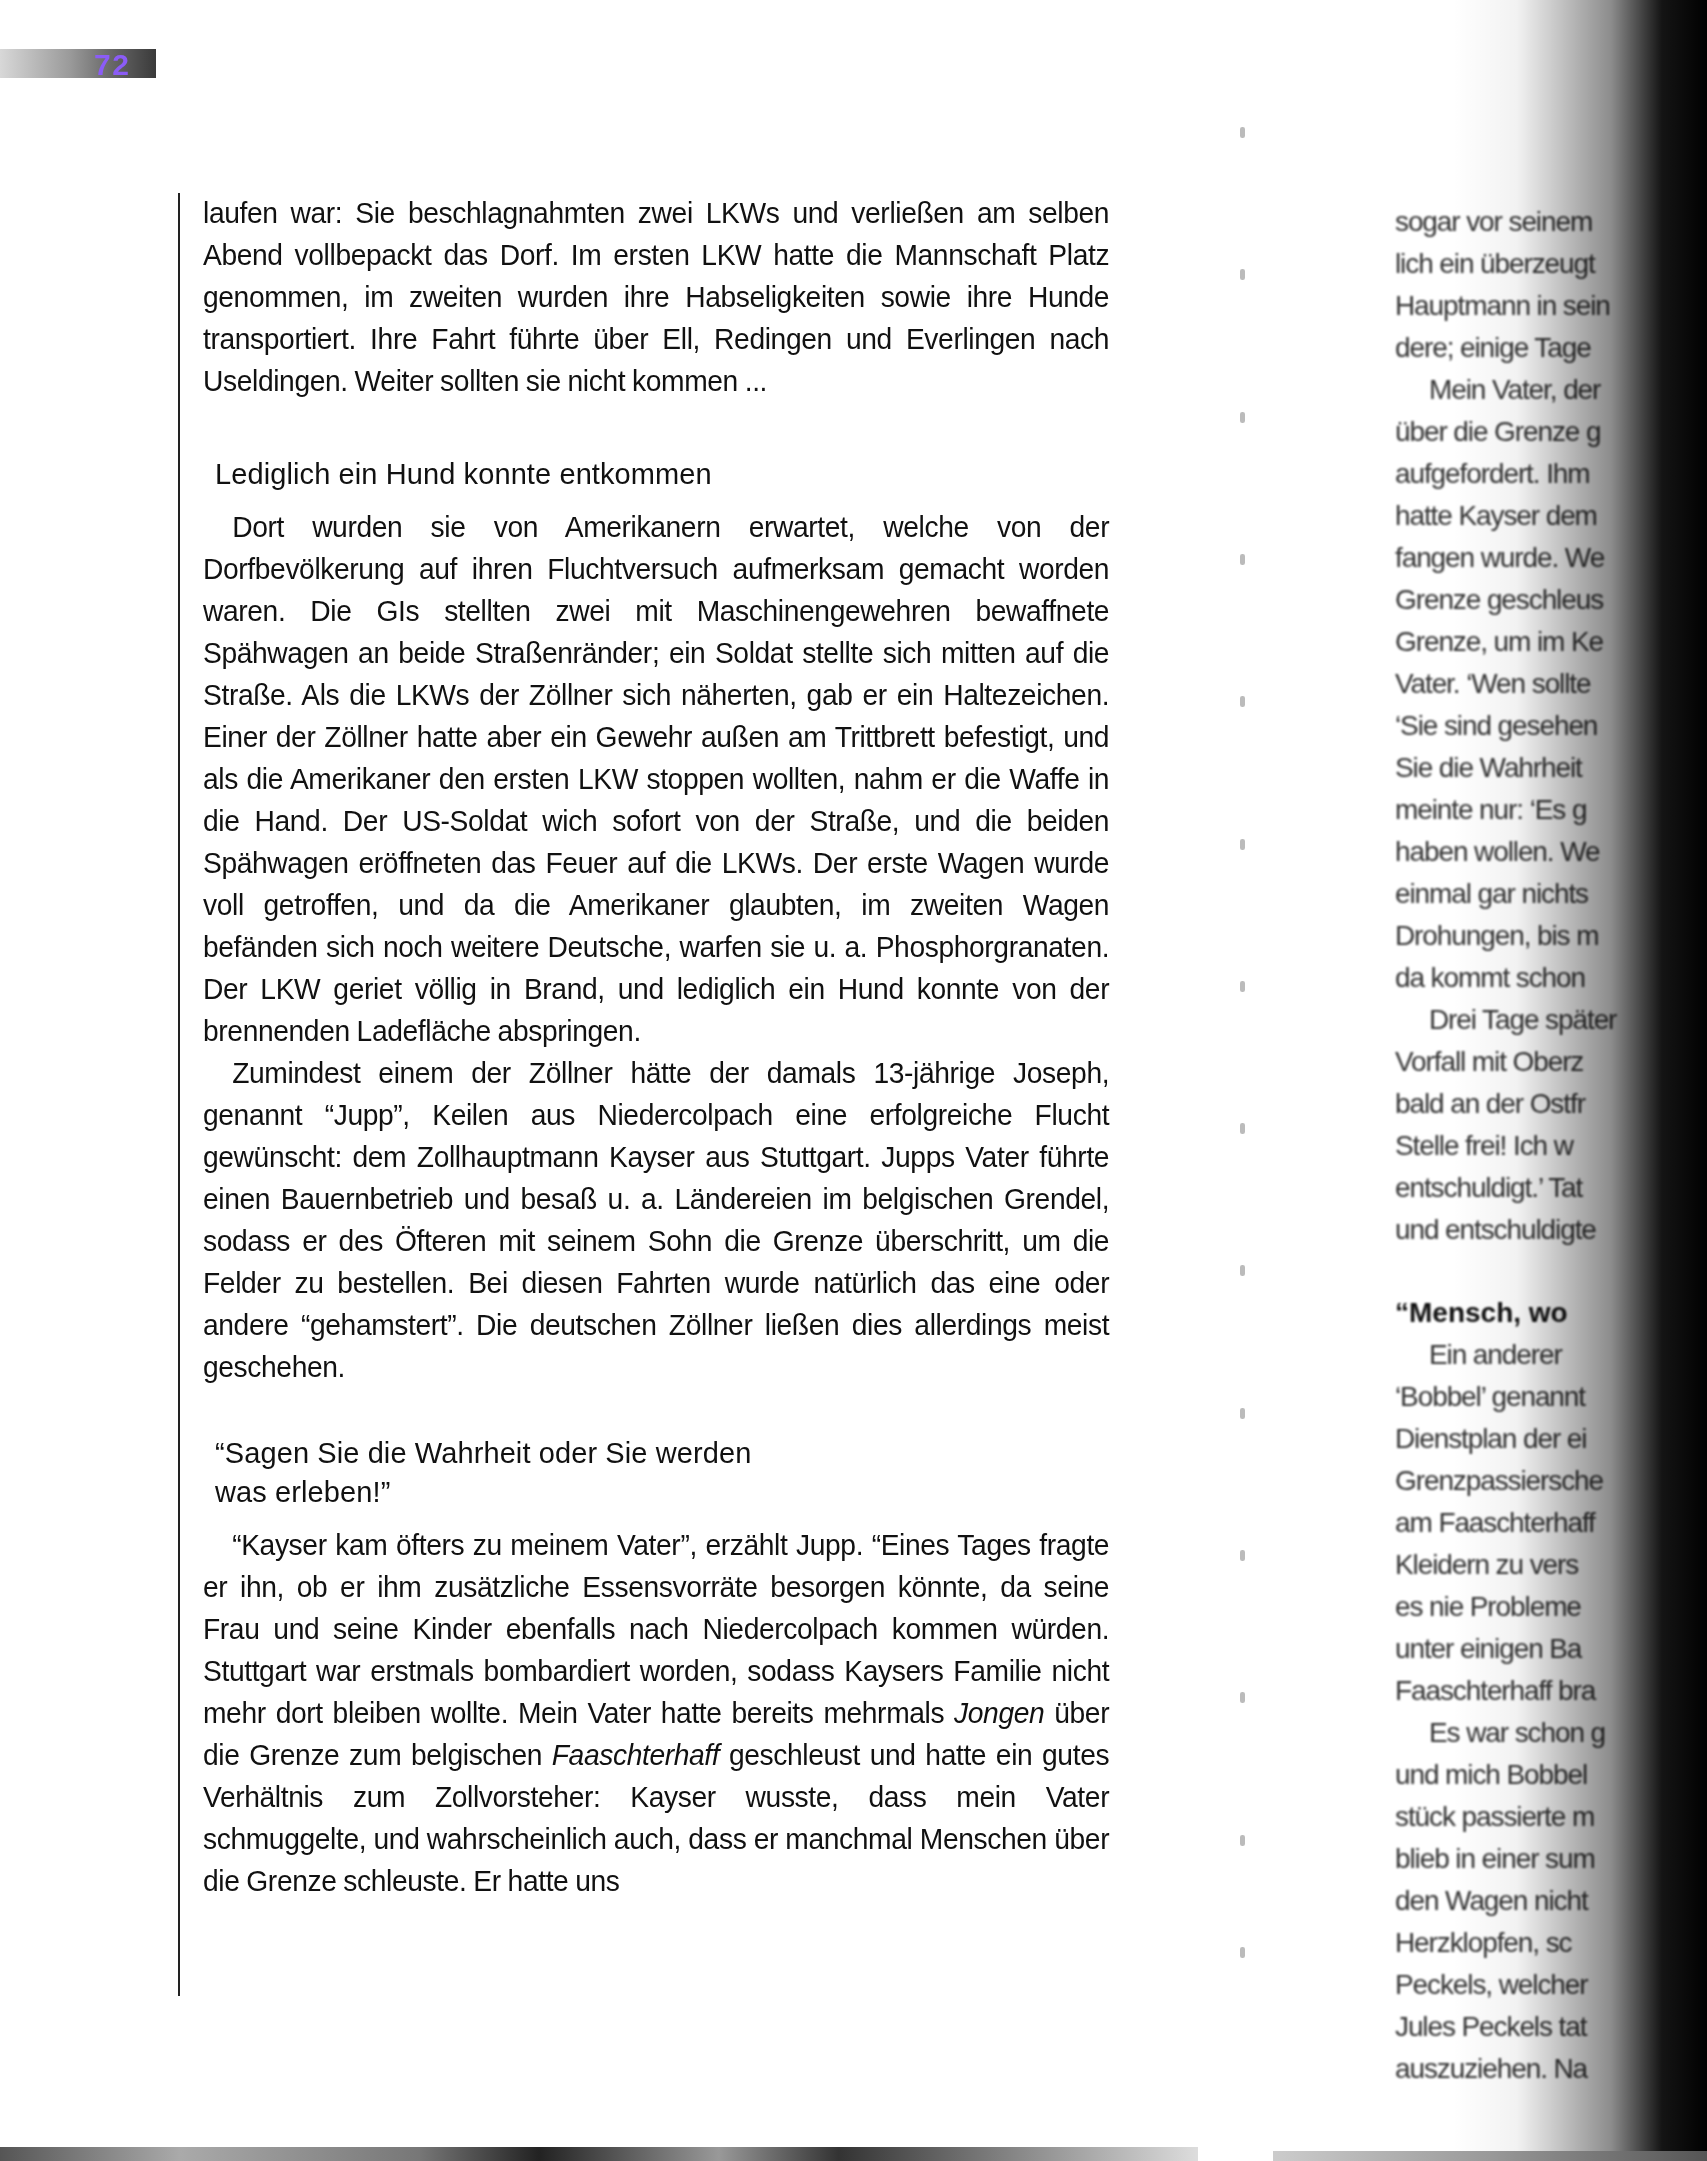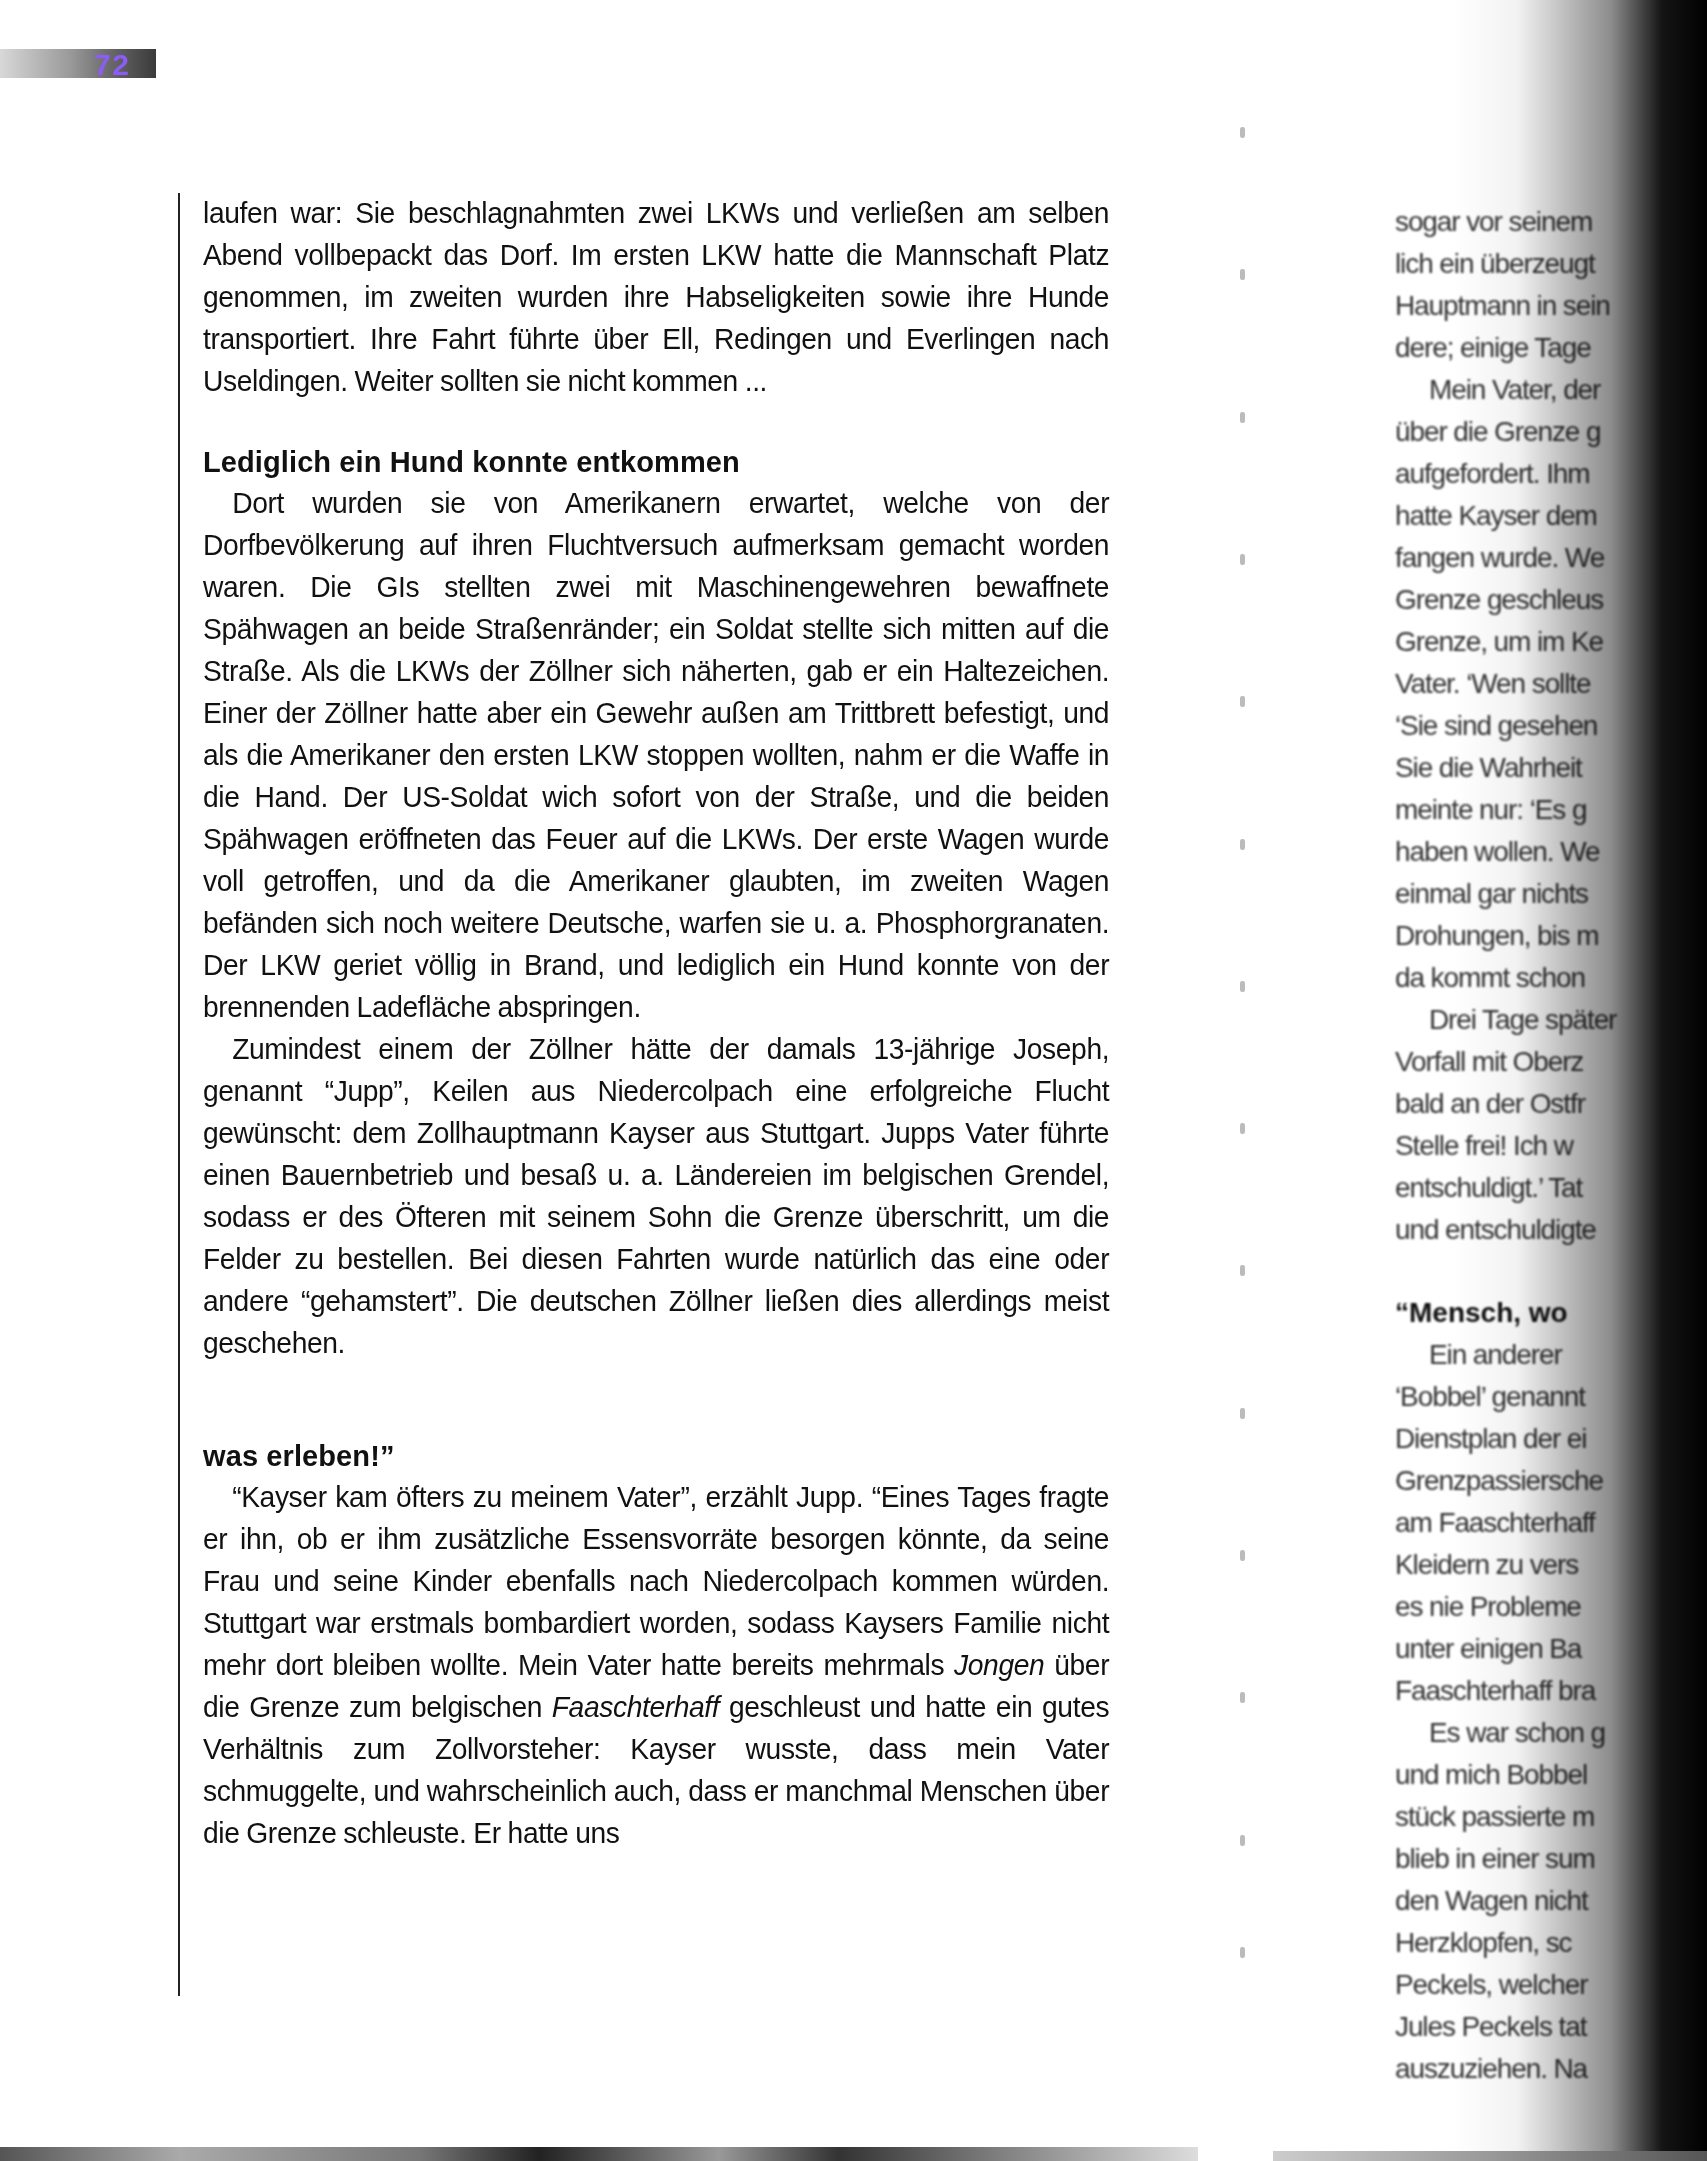--- a/index.html
+++ b/index.html
@@ -45,23 +45,23 @@
       line-height: 42px;
       text-align: justify;
       letter-spacing: -0.4px;
       word-spacing: -0.7px;
       transform: scaleX(0.94);
       transform-origin: left top;
       width: 964px;
     }
     .main-column p.indent { text-indent: 31px; }
     .main-column h2 {
-      margin: 0;
+      margin: 12px;
       font-size: 29px;
-      font-weight: bold;
+      font-weight: normal;
       line-height: 39px;
       letter-spacing: 0.1px;
     }
     .gap { height: 41px; }
     .gap-small { height: 34px; }
     em { font-style: italic; }
 
     
     .right-column {
       position: absolute;
@@ -132,21 +132,21 @@
 
   <div class="gap"></div>
 
   <h2>Lediglich ein Hund konnte entkommen</h2>
   <p class="indent">Dort wurden sie von Amerikanern erwartet, welche von der Dorfbevölkerung auf ihren Fluchtversuch aufmerksam gemacht worden waren. Die GIs stellten zwei mit Maschinengeweh­ren bewaffnete Spähwagen an beide Straßenränder; ein Soldat stellte sich mitten auf die Straße. Als die LKWs der Zöllner sich näherten, gab er ein Haltezeichen. Einer der Zöllner hatte aber ein Gewehr außen am Trittbrett befestigt, und als die Amerikaner den ersten LKW stoppen wollten, nahm er die Waffe in die Hand. Der US-Soldat wich sofort von der Straße, und die beiden Spähwagen eröffneten das Feuer auf die LKWs. Der erste Wagen wurde voll getroffen, und da die Amerikaner glaubten, im zweiten Wagen befänden sich noch weitere Deutsche, warfen sie u. a. Phosphorgranaten. Der LKW ge­riet völlig in Brand, und lediglich ein Hund konnte von der brennenden Ladefläche abspringen.</p>
   <p class="indent">Zumindest einem der Zöllner hätte der damals 13-jährige Joseph, genannt “Jupp”, Keilen aus Niedercolpach eine er­folgreiche Flucht gewünscht: dem Zollhauptmann Kayser aus Stuttgart. Jupps Vater führte einen Bauernbetrieb und besaß u. a. Ländereien im belgischen Grendel, sodass er des Öf­teren mit seinem Sohn die Grenze überschritt, um die Felder zu bestellen. Bei diesen Fahrten wurde natürlich das eine oder andere “gehamstert”. Die deutschen Zöllner ließen dies allerdings meist geschehen.</p>
 
   <div class="gap-small"></div>
 
   <h2>
-    <br>
+    <span>“Sagen Sie die Wahrheit oder Sie werden</span><br>
     <span>was erleben!”</span>
   </h2>
   <p class="indent"><span>“Kayser kam öfters zu meinem Vater”, erzählt Jupp. “Eines Tages fragte er ihn, ob er ihm zusätzliche Essensvorräte be­sorgen könnte, da seine Frau und seine Kinder ebenfalls nach Niedercolpach kommen würden. Stuttgart war erstmals bom­bardiert worden, sodass Kaysers Familie nicht mehr dort blei­ben wollte. Mein Vater hatte bereits mehrmals </span><em>Jongen</em><span> über die Grenze zum belgischen </span><em>Faaschterhaff</em><span> geschleust und hatte ein gutes Verhältnis zum Zollvorsteher: Kayser wusste, dass mein Vater schmuggelte, und wahrscheinlich auch, dass er manchmal Menschen über die Grenze schleuste. Er hatte uns</span></p>
 </div>
 
 <div class="gutter-marks">
   <span style="top:0px"></span>
   <span style="top:142px"></span>
   <span style="top:285px"></span>
   <span style="top:427px"></span>

